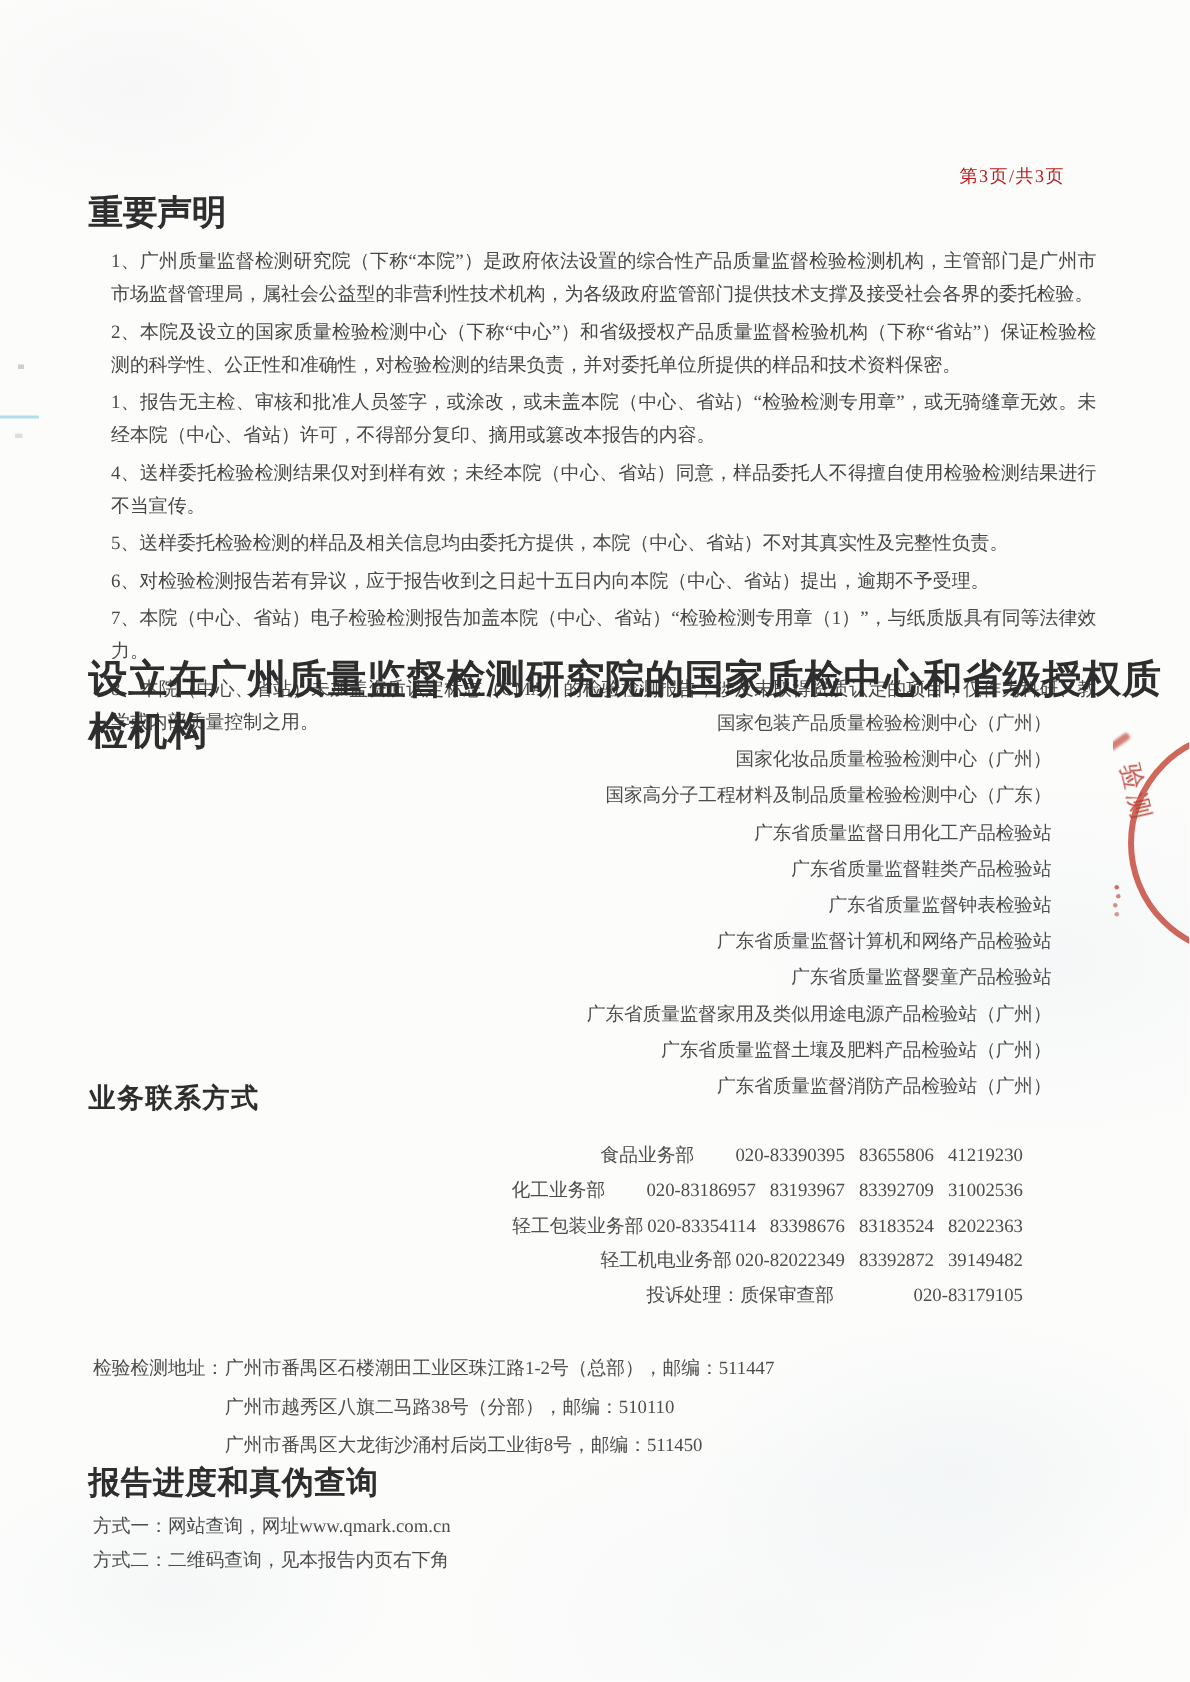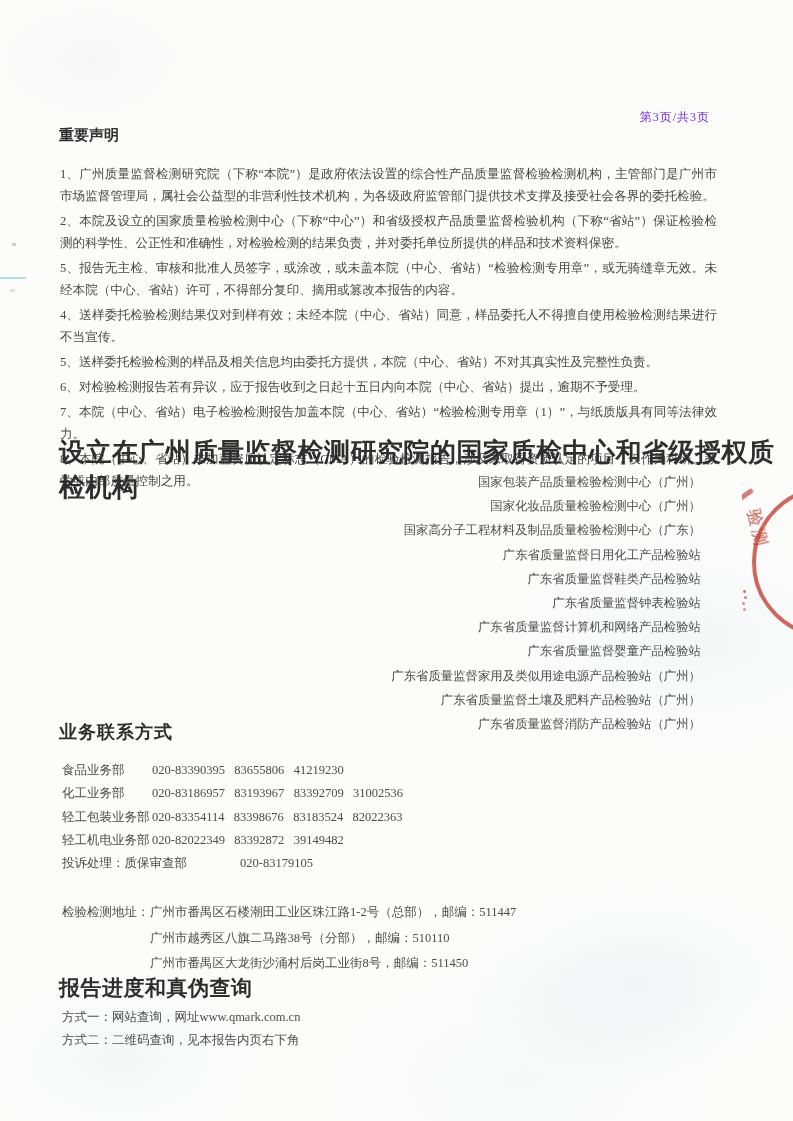--- a/index.html
+++ b/index.html
@@ -55,41 +55,41 @@
     opacity: 0.45;
   }
 
   .page-indicator {
     position: absolute;
     top: 109px;
     left: 60px;
     width: 650px;
     text-align: right;
     font-size: 12px;
-    color: #6d28d9;
+    color: #b91c1c;
     letter-spacing: 1px;
   }
 
   h1.sec-title {
     position: absolute;
     left: 59px;
     margin: 0;
     font-family: "DejaVu Sans", sans-serif;
     font-weight: 700;
     color: #2e2e2e;
   }
-  #h-statement { top: 126px; font-size: 15px; }
+  #h-statement { top: 126px; font-size: 23px; }
   #h-centers   { top: 435px; font-size: 26px; letter-spacing: 0.5px; }
   #h-contacts  { top: 720px; font-size: 18px; letter-spacing: 1px; }
   #h-query     { top: 974px; font-size: 21px; letter-spacing: 0.5px; }
 
   .statements {
     position: absolute;
     top: 163px;
-    left: 60px;
+    left: 74px;
     width: 657px;
     font-size: 12.6px;
     line-height: 22px;
     text-align: justify;
   }
   .statements p {
     margin: 0 0 3px 0;
   }
 
   .centers-list {
@@ -108,21 +108,21 @@
 
   .contacts {
     position: absolute;
     top: 759px;
     left: 62px;
     width: 620px;
     font-size: 12.5px;
     line-height: 23.3px;
     color: #4c4c4c;
   }
-  .contact-row { display: flex; }
+  .contact-row { display: flex; justify-content: flex-end; }
   .contact-row .c-label { width: 90px; flex: none; }
   .contact-row.wide-label .c-label { width: 152px; }
   .contact-row .c-nums { white-space: pre; }
   .contact-row.wide-label .c-nums { margin-left: 26px; }
 
   .address-block {
     position: absolute;
     top: 900px;
     left: 62px;
     width: 660px;
@@ -207,21 +207,21 @@
 <div class="artifact-speck1"></div>
 <div class="artifact-speck2"></div>
 
 <div class="page-indicator">第3页/共3页</div>
 
 <h1 class="sec-title" id="h-statement">重要声明</h1>
 
 <div class="statements">
   <p>1、广州质量监督检测研究院（下称“本院”）是政府依法设置的综合性产品质量监督检验检测机构，主管部门是广州市市场监督管理局，属社会公益型的非营利性技术机构，为各级政府监管部门提供技术支撑及接受社会各界的委托检验。</p>
   <p>2、本院及设立的国家质量检验检测中心（下称“中心”）和省级授权产品质量监督检验机构（下称“省站”）保证检验检测的科学性、公正性和准确性，对检验检测的结果负责，并对委托单位所提供的样品和技术资料保密。</p>
-  <p>5、报告无主检、审核和批准人员签字，或涂改，或未盖本院（中心、省站）“检验检测专用章”，或无骑缝章无效。未经本院（中心、省站）许可，不得部分复印、摘用或篡改本报告的内容。</p>
+  <p>1、报告无主检、审核和批准人员签字，或涂改，或未盖本院（中心、省站）“检验检测专用章”，或无骑缝章无效。未经本院（中心、省站）许可，不得部分复印、摘用或篡改本报告的内容。</p>
   <p>4、送样委托检验检测结果仅对到样有效；未经本院（中心、省站）同意，样品委托人不得擅自使用检验检测结果进行不当宣传。</p>
   <p>5、送样委托检验检测的样品及相关信息均由委托方提供，本院（中心、省站）不对其真实性及完整性负责。</p>
   <p>6、对检验检测报告若有异议，应于报告收到之日起十五日内向本院（中心、省站）提出，逾期不予受理。</p>
   <p>7、本院（中心、省站）电子检验检测报告加盖本院（中心、省站）“检验检测专用章（1）”，与纸质版具有同等法律效力。</p>
   <p>8、本院（中心、省站）未加盖资质认定标志（CMA）的检验检测报告，涉及未取得资质认定的项目，仅作为科研、教学或内部质量控制之用。</p>
 </div>
 
 <h1 class="sec-title" id="h-centers">设立在广州质量监督检测研究院的国家质检中心和省级授权质检机构</h1>
 
 <ul class="centers-list">

